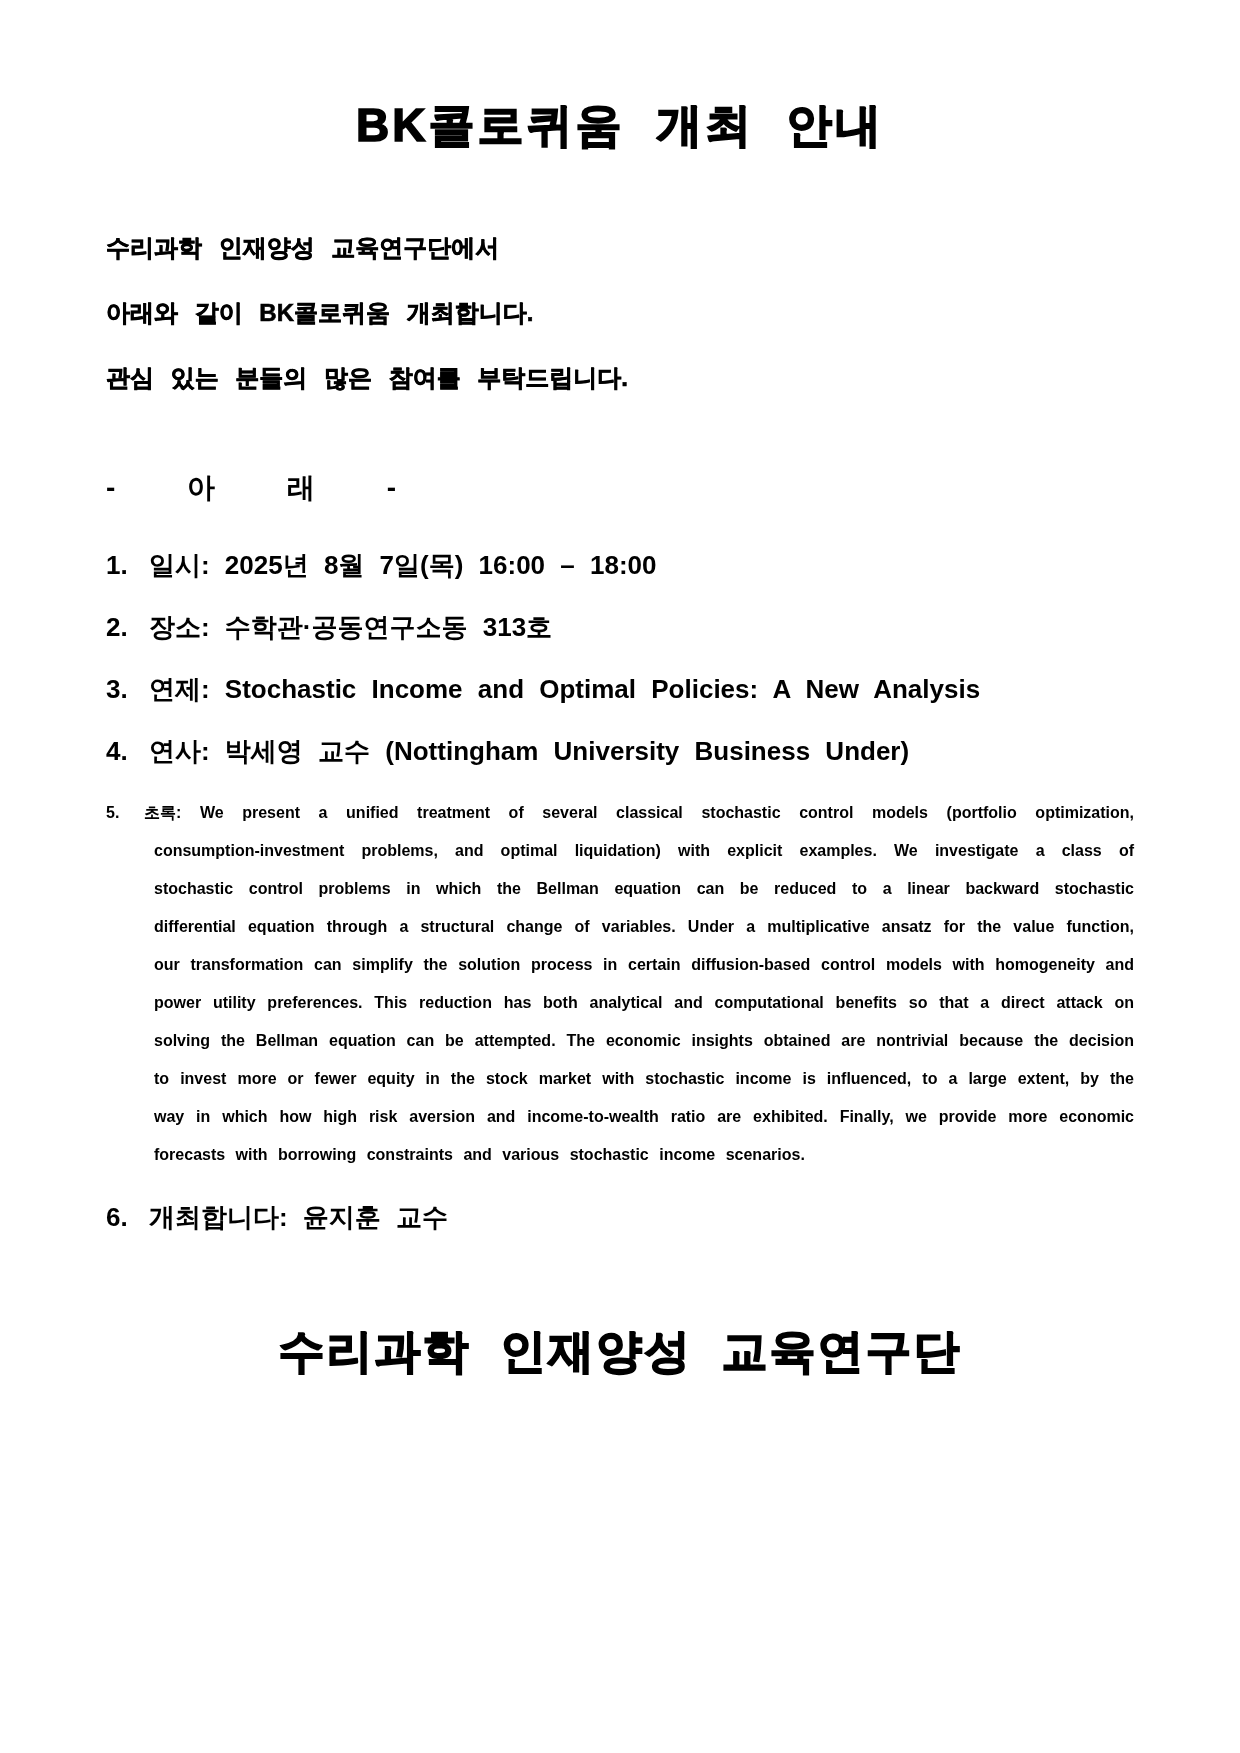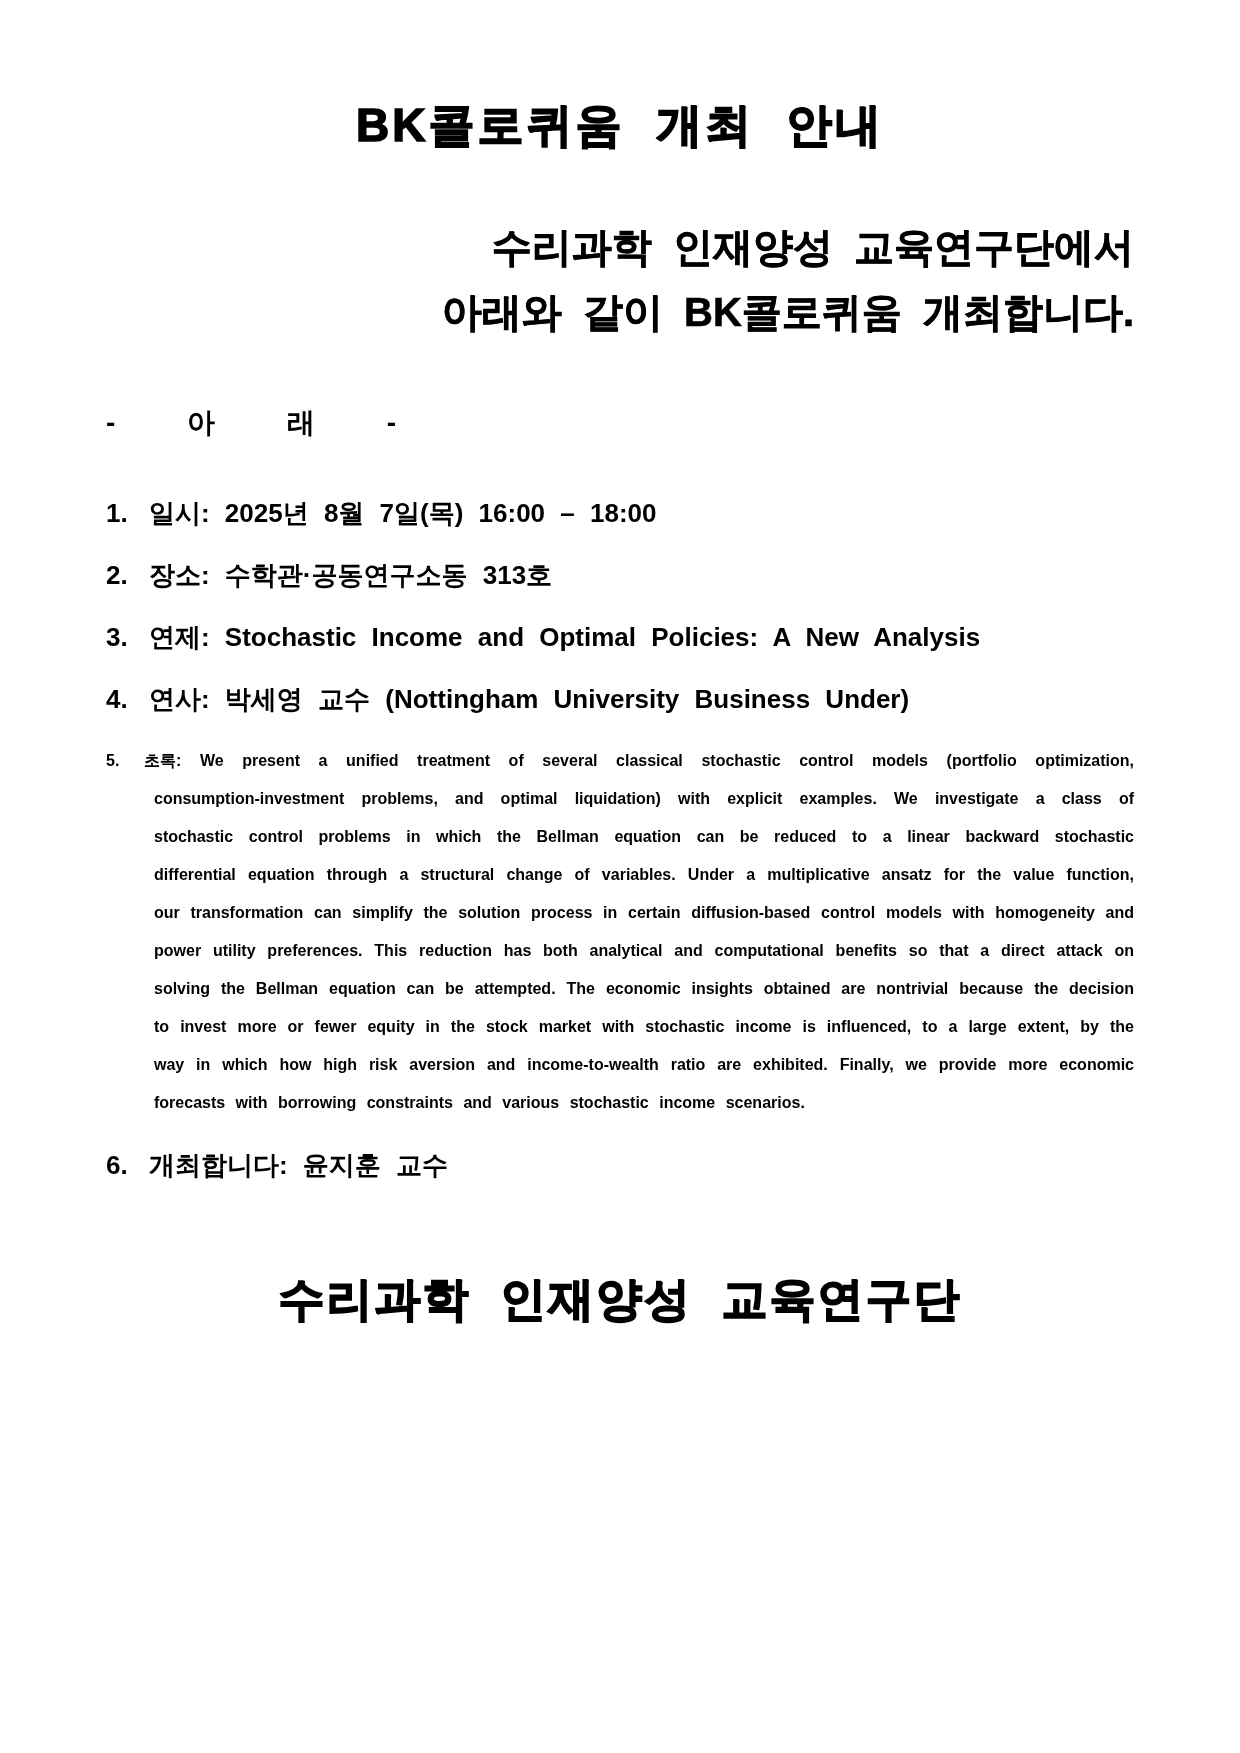--- a/index.html
+++ b/index.html
@@ -20,36 +20,36 @@
   .title {
     text-align: center;
     font-size: 46px;
     line-height: 1.2;
     letter-spacing: 3px;
     word-spacing: 16px;
     -webkit-text-stroke: 1.6px #000;
   }
   .intro {
     margin-top: 62px;
-    text-align: right;
-    font-size: 40px;
+    text-align: left;
+    font-size: 24px;
     line-height: 65px;
     word-spacing: 10px;
     -webkit-text-stroke: 0.6px #000;
   }
   .divider {
     margin-top: 60px;
     text-align: left;
     font-size: 28px;
     line-height: 36px;
     word-spacing: 56px;
     letter-spacing: 4px;
   }
   .items {
-    margin-top: 53px;
+    margin-top: 40px;
     list-style: none;
   }
   .item {
     position: relative;
     font-size: 26px;
     line-height: 38px;
     margin-bottom: 24px;
     padding-left: 48px;
     text-indent: -48px;
     word-spacing: 8px;
@@ -75,20 +75,21 @@
 </head>
 <body>
 
 <div class="page">
 
   <h1 class="title">BK콜로퀴움 개최 안내</h1>
 
   <div class="intro">
     <p>수리과학 인재양성 교육연구단에서</p>
     <p>아래와 같이 BK콜로퀴움 개최합니다.</p>
+    <p>관심 있는 분들의 많은 참여를 부탁드립니다.</p>
   </div>
 
   <p class="divider">- 아 래 -</p>
 
   <ol class="items">
 
     <li class="item">
       <span class="num">1.</span>
       <span class="label">일시:</span>
       <span class="text">2025년 8월 7일(목) 16:00 – 18:00</span>

